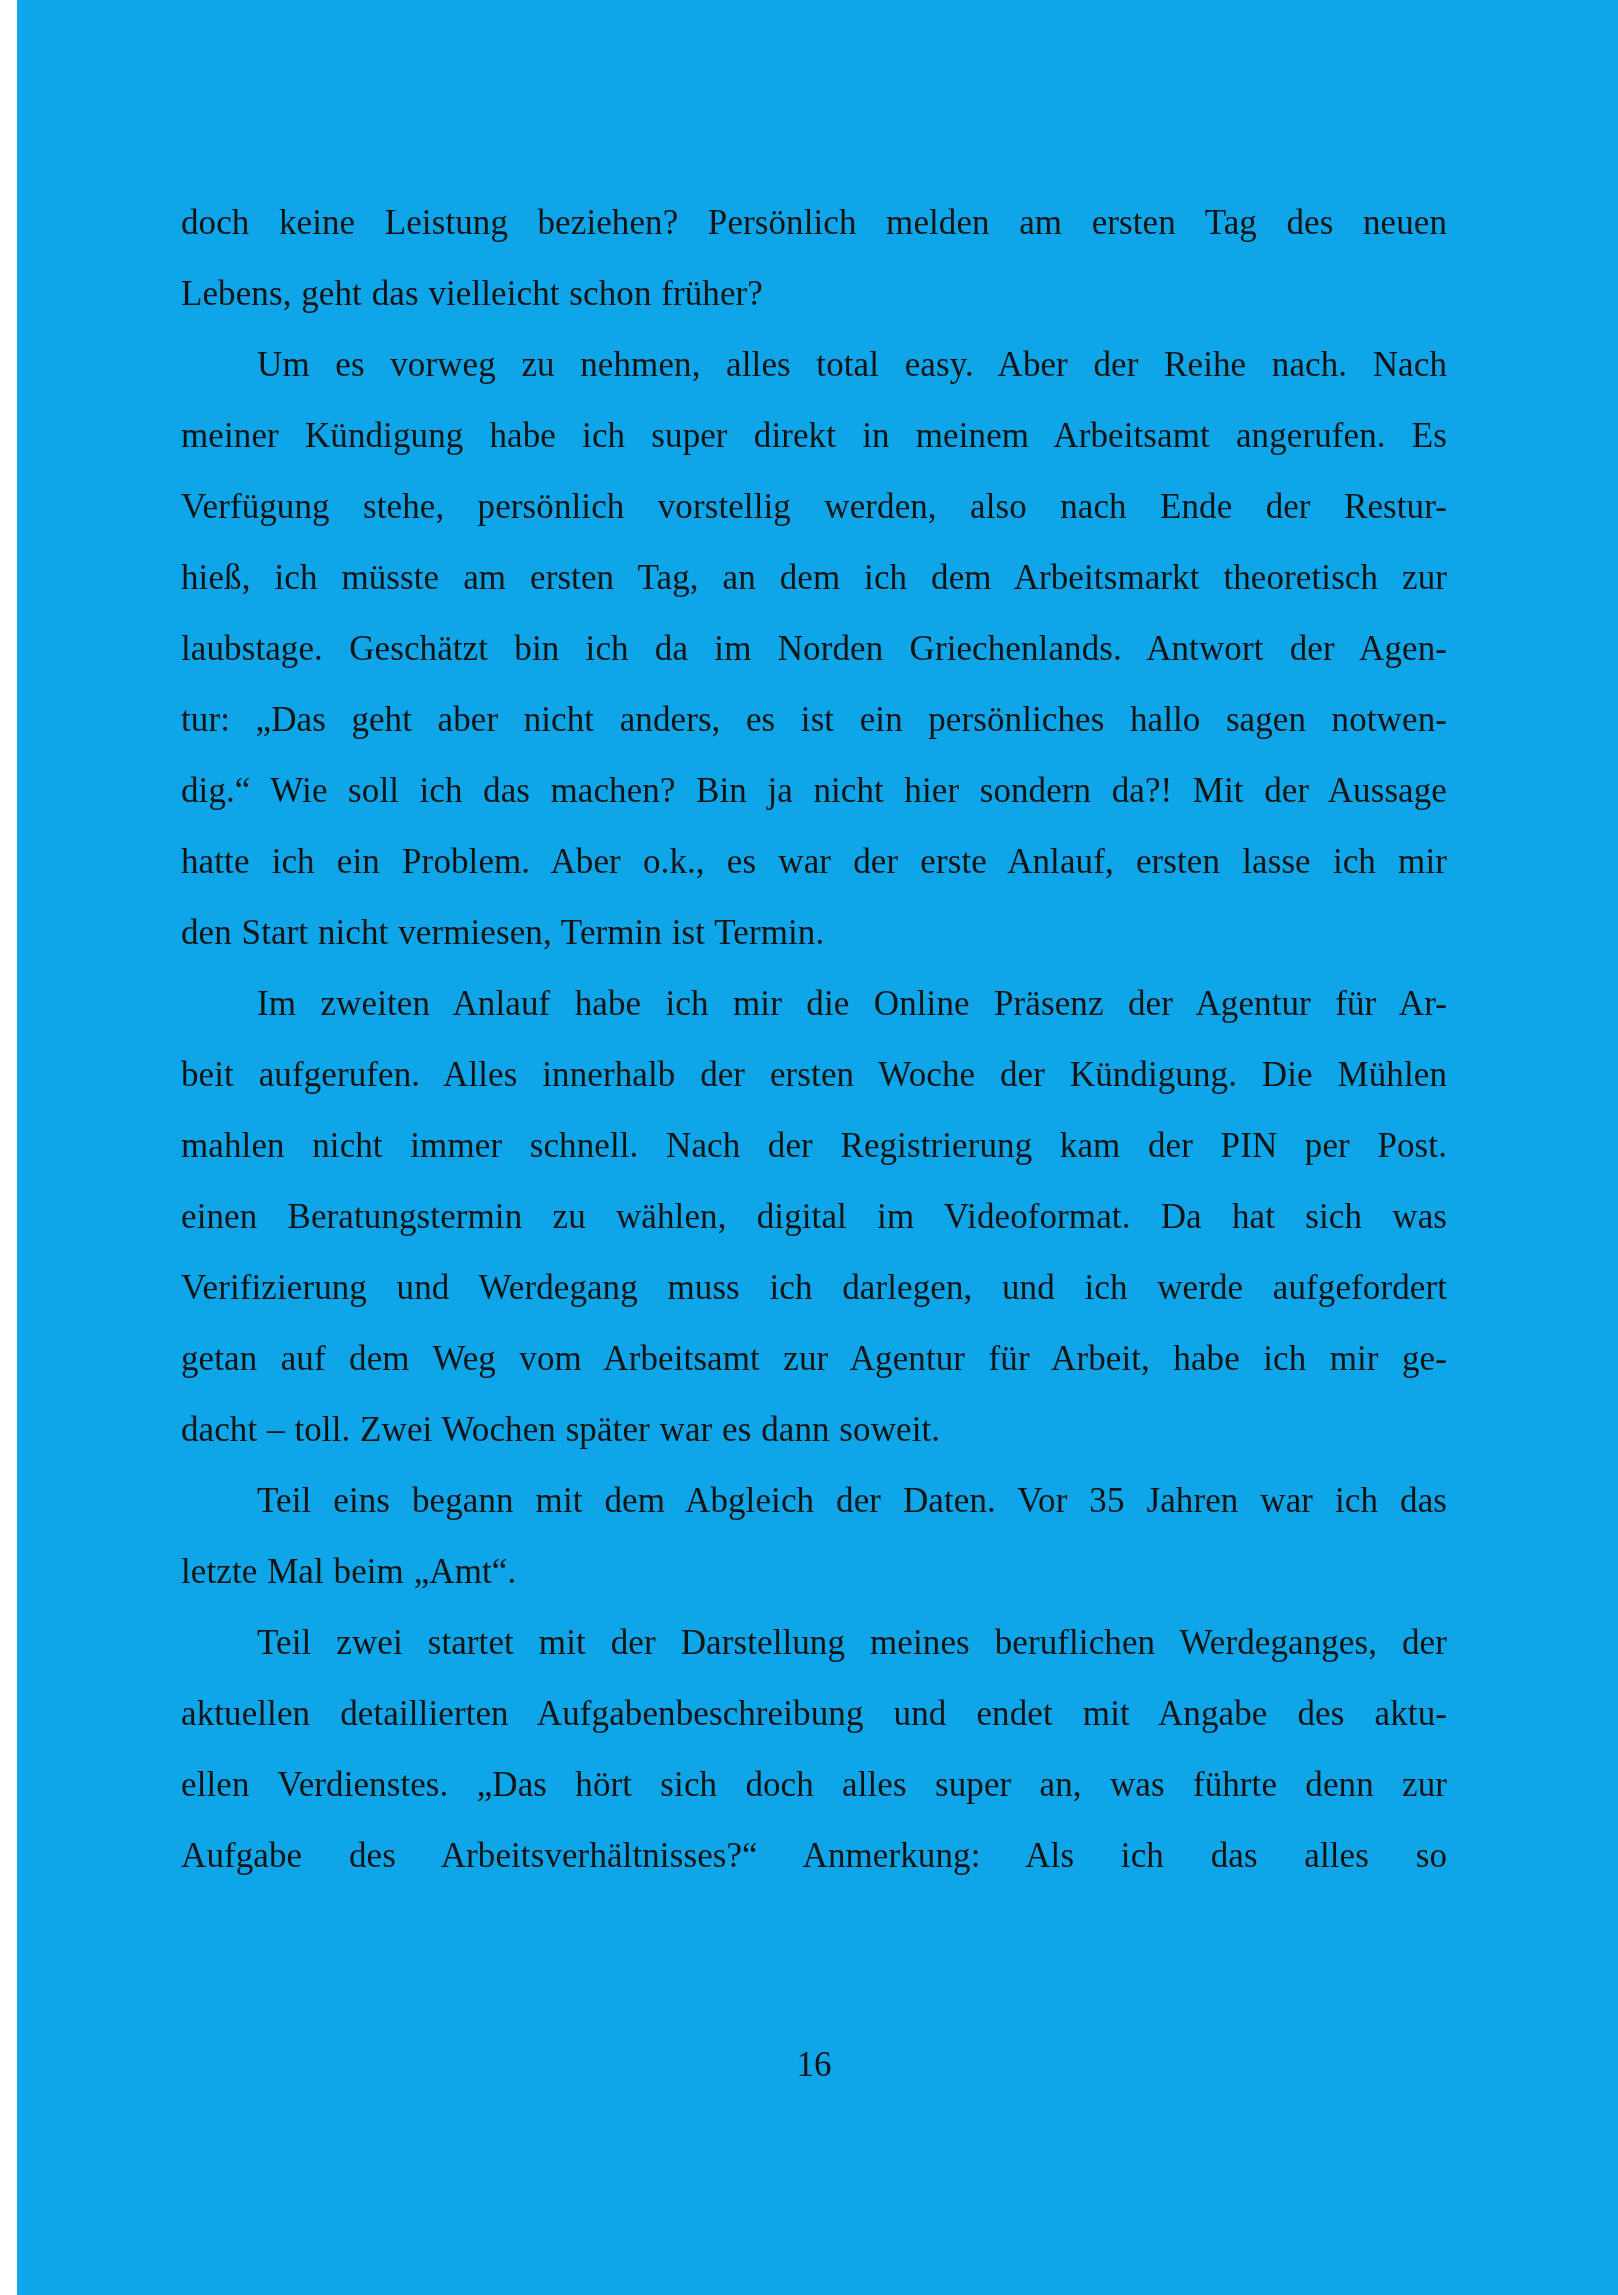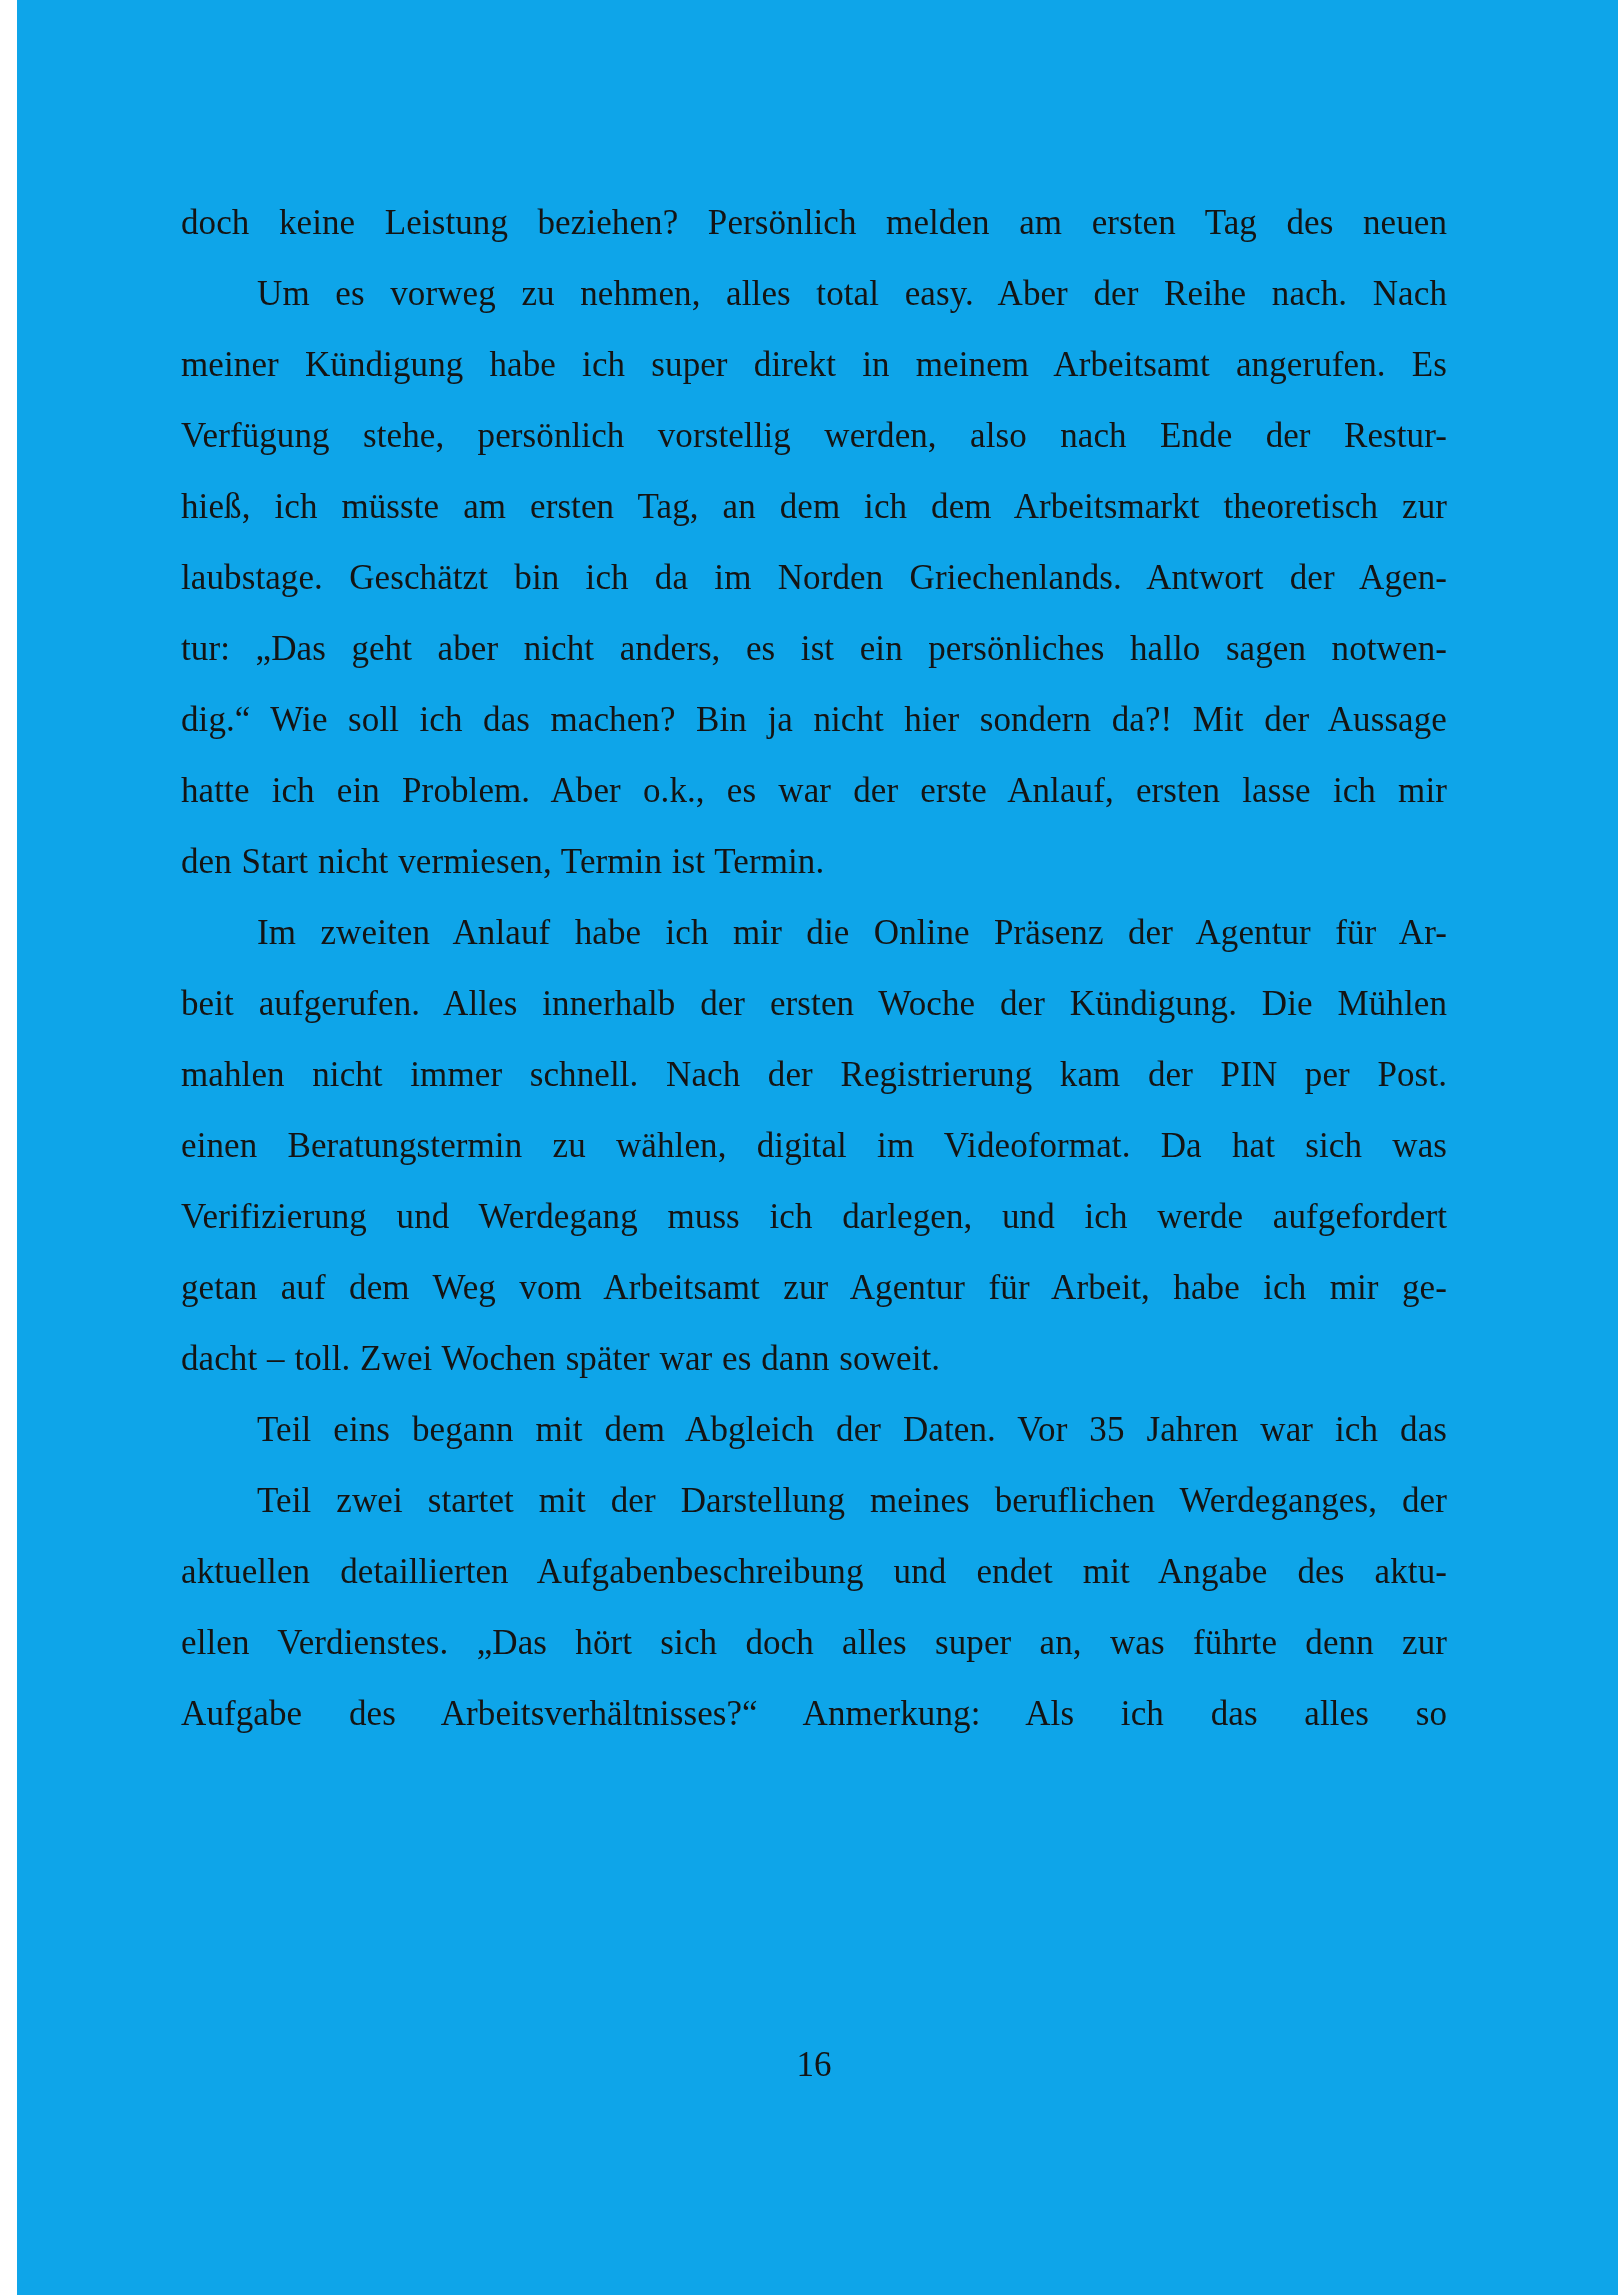--- a/index.html
+++ b/index.html
@@ -51,37 +51,39 @@
     line-height: 42px;
     text-align-last: center;
   }
 </style>
 </head>
 <body>
 
 <div class="page">
   <div class="text-block">
     <p class="line">doch keine Leistung beziehen? Persönlich melden am ersten Tag des neuen</p>
+    <p class="line end">Lebens, geht das vielleicht schon früher?</p>
     <p class="line ind">Um es vorweg zu nehmen, alles total easy. Aber der Reihe nach. Nach</p>
     <p class="line">meiner Kündigung habe ich super direkt in meinem Arbeitsamt angerufen. Es</p>
     <p class="line">Verfügung stehe, persönlich vorstellig werden, also nach Ende der Restur-</p>
     <p class="line">hieß, ich müsste am ersten Tag, an dem ich dem Arbeitsmarkt theoretisch zur</p>
     <p class="line">laubstage. Geschätzt bin ich da im Norden Griechenlands. Antwort der Agen-</p>
     <p class="line">tur: „Das geht aber nicht anders, es ist ein persönliches hallo sagen notwen-</p>
     <p class="line">dig.“ Wie soll ich das machen? Bin ja nicht hier sondern da?! Mit der Aussage</p>
     <p class="line">hatte ich ein Problem. Aber o.k., es war der erste Anlauf, ersten lasse ich mir</p>
     <p class="line end">den Start nicht vermiesen, Termin ist Termin.</p>
     <p class="line ind">Im zweiten Anlauf habe ich mir die Online Präsenz der Agentur für Ar-</p>
     <p class="line">beit aufgerufen. Alles innerhalb der ersten Woche der Kündigung. Die Mühlen</p>
     <p class="line">mahlen nicht immer schnell. Nach der Registrierung kam der PIN per Post.</p>
     <p class="line">einen Beratungstermin zu wählen, digital im Videoformat. Da hat sich was</p>
     <p class="line">Verifizierung und Werdegang muss ich darlegen, und ich werde aufgefordert</p>
     <p class="line">getan auf dem Weg vom Arbeitsamt zur Agentur für Arbeit, habe ich mir ge-</p>
     <p class="line end">dacht – toll. Zwei Wochen später war es dann soweit.</p>
     <p class="line ind">Teil eins begann mit dem Abgleich der Daten. Vor 35 Jahren war ich das</p>
+    <p class="line end">letzte Mal beim „Amt“.</p>
     <p class="line ind">Teil zwei startet mit der Darstellung meines beruflichen Werdeganges, der</p>
     <p class="line">aktuellen detaillierten Aufgabenbeschreibung und endet mit Angabe des aktu-</p>
     <p class="line">ellen Verdienstes. „Das hört sich doch alles super an, was führte denn zur</p>
     <p class="line">Aufgabe des Arbeitsverhältnisses?“ Anmerkung: Als ich das alles so</p>
   </div>
 
   <div class="page-number">16</div>
 </div>
 
 

